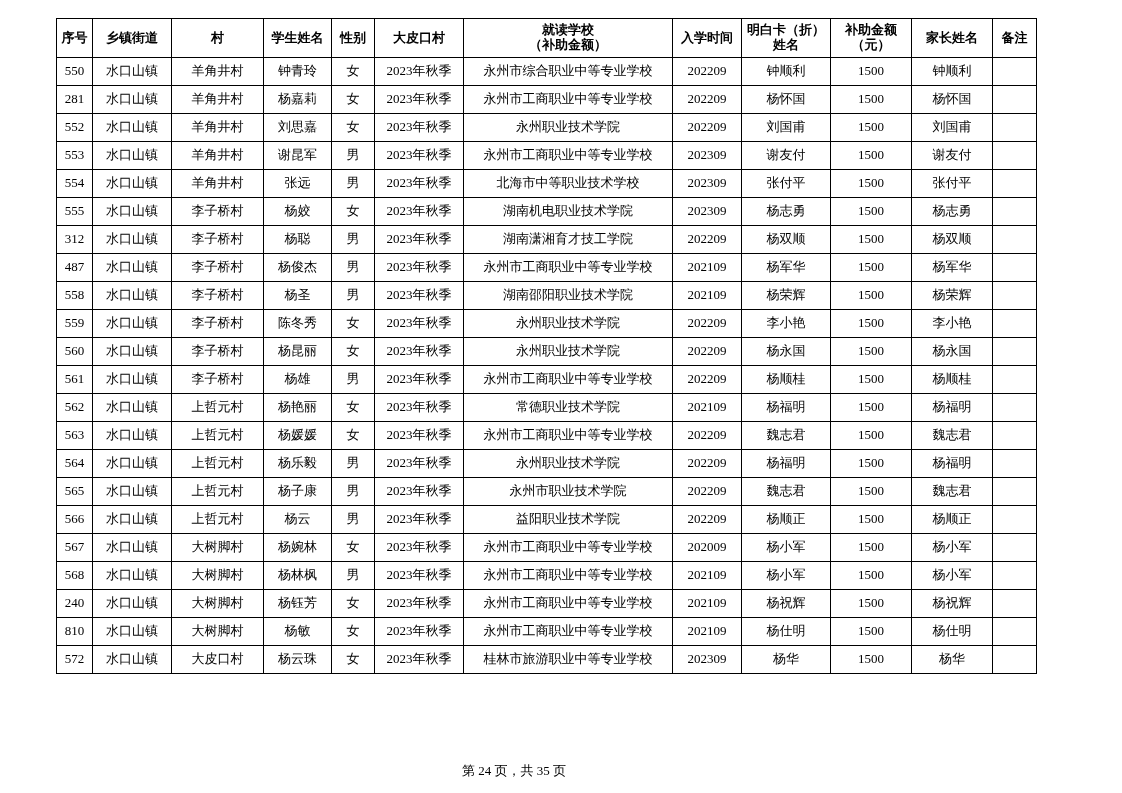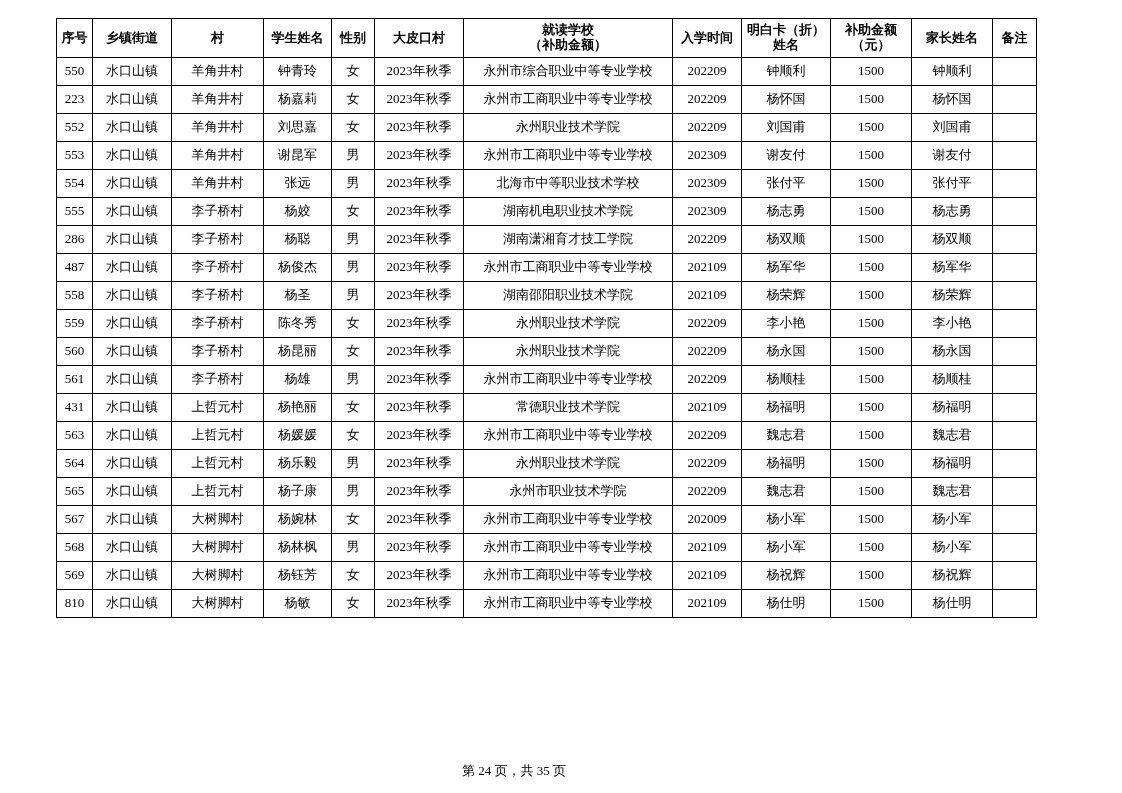--- a/index.html
+++ b/index.html
@@ -105,21 +105,21 @@
           <td>女</td>
           <td>2023年秋季</td>
           <td>永州市综合职业中等专业学校</td>
           <td>202209</td>
           <td>钟顺利</td>
           <td>1500</td>
           <td>钟顺利</td>
           <td></td>
         </tr>
         <tr>
-          <td>223</td>
+          <td>281</td>
           <td>水口山镇</td>
           <td>羊角井村</td>
           <td>杨嘉莉</td>
           <td>女</td>
           <td>2023年秋季</td>
           <td>永州市工商职业中等专业学校</td>
           <td>202209</td>
           <td>杨怀国</td>
           <td>1500</td>
           <td>杨怀国</td>
@@ -175,21 +175,21 @@
           <td>女</td>
           <td>2023年秋季</td>
           <td>湖南机电职业技术学院</td>
           <td>202309</td>
           <td>杨志勇</td>
           <td>1500</td>
           <td>杨志勇</td>
           <td></td>
         </tr>
         <tr>
-          <td>286</td>
+          <td>312</td>
           <td>水口山镇</td>
           <td>李子桥村</td>
           <td>杨聪</td>
           <td>男</td>
           <td>2023年秋季</td>
           <td>湖南潇湘育才技工学院</td>
           <td>202209</td>
           <td>杨双顺</td>
           <td>1500</td>
           <td>杨双顺</td>
@@ -259,21 +259,21 @@
           <td>男</td>
           <td>2023年秋季</td>
           <td>永州市工商职业中等专业学校</td>
           <td>202209</td>
           <td>杨顺桂</td>
           <td>1500</td>
           <td>杨顺桂</td>
           <td></td>
         </tr>
         <tr>
-          <td>431</td>
+          <td>562</td>
           <td>水口山镇</td>
           <td>上哲元村</td>
           <td>杨艳丽</td>
           <td>女</td>
           <td>2023年秋季</td>
           <td>常德职业技术学院</td>
           <td>202109</td>
           <td>杨福明</td>
           <td>1500</td>
           <td>杨福明</td>
@@ -315,20 +315,34 @@
           <td>男</td>
           <td>2023年秋季</td>
           <td>永州市职业技术学院</td>
           <td>202209</td>
           <td>魏志君</td>
           <td>1500</td>
           <td>魏志君</td>
           <td></td>
         </tr>
         <tr>
+          <td>566</td>
+          <td>水口山镇</td>
+          <td>上哲元村</td>
+          <td>杨云</td>
+          <td>男</td>
+          <td>2023年秋季</td>
+          <td>益阳职业技术学院</td>
+          <td>202209</td>
+          <td>杨顺正</td>
+          <td>1500</td>
+          <td>杨顺正</td>
+          <td></td>
+        </tr>
+        <tr>
           <td>567</td>
           <td>水口山镇</td>
           <td>大树脚村</td>
           <td>杨婉林</td>
           <td>女</td>
           <td>2023年秋季</td>
           <td>永州市工商职业中等专业学校</td>
           <td>202009</td>
           <td>杨小军</td>
           <td>1500</td>
@@ -343,21 +357,21 @@
           <td>男</td>
           <td>2023年秋季</td>
           <td>永州市工商职业中等专业学校</td>
           <td>202109</td>
           <td>杨小军</td>
           <td>1500</td>
           <td>杨小军</td>
           <td></td>
         </tr>
         <tr>
-          <td>569</td>
+          <td>240</td>
           <td>水口山镇</td>
           <td>大树脚村</td>
           <td>杨钰芳</td>
           <td>女</td>
           <td>2023年秋季</td>
           <td>永州市工商职业中等专业学校</td>
           <td>202109</td>
           <td>杨祝辉</td>
           <td>1500</td>
           <td>杨祝辉</td>
@@ -368,18 +382,32 @@
           <td>水口山镇</td>
           <td>大树脚村</td>
           <td>杨敏</td>
           <td>女</td>
           <td>2023年秋季</td>
           <td>永州市工商职业中等专业学校</td>
           <td>202109</td>
           <td>杨仕明</td>
           <td>1500</td>
           <td>杨仕明</td>
+          <td></td>
+        </tr>
+        <tr>
+          <td>572</td>
+          <td>水口山镇</td>
+          <td>大皮口村</td>
+          <td>杨云珠</td>
+          <td>女</td>
+          <td>2023年秋季</td>
+          <td>桂林市旅游职业中等专业学校</td>
+          <td>202309</td>
+          <td>杨华</td>
+          <td>1500</td>
+          <td>杨华</td>
           <td></td>
         </tr>
       </tbody>
   </table>
   <div class="footer">第 24 页，共 35 页</div>
 </div>
 
 </body></html>

